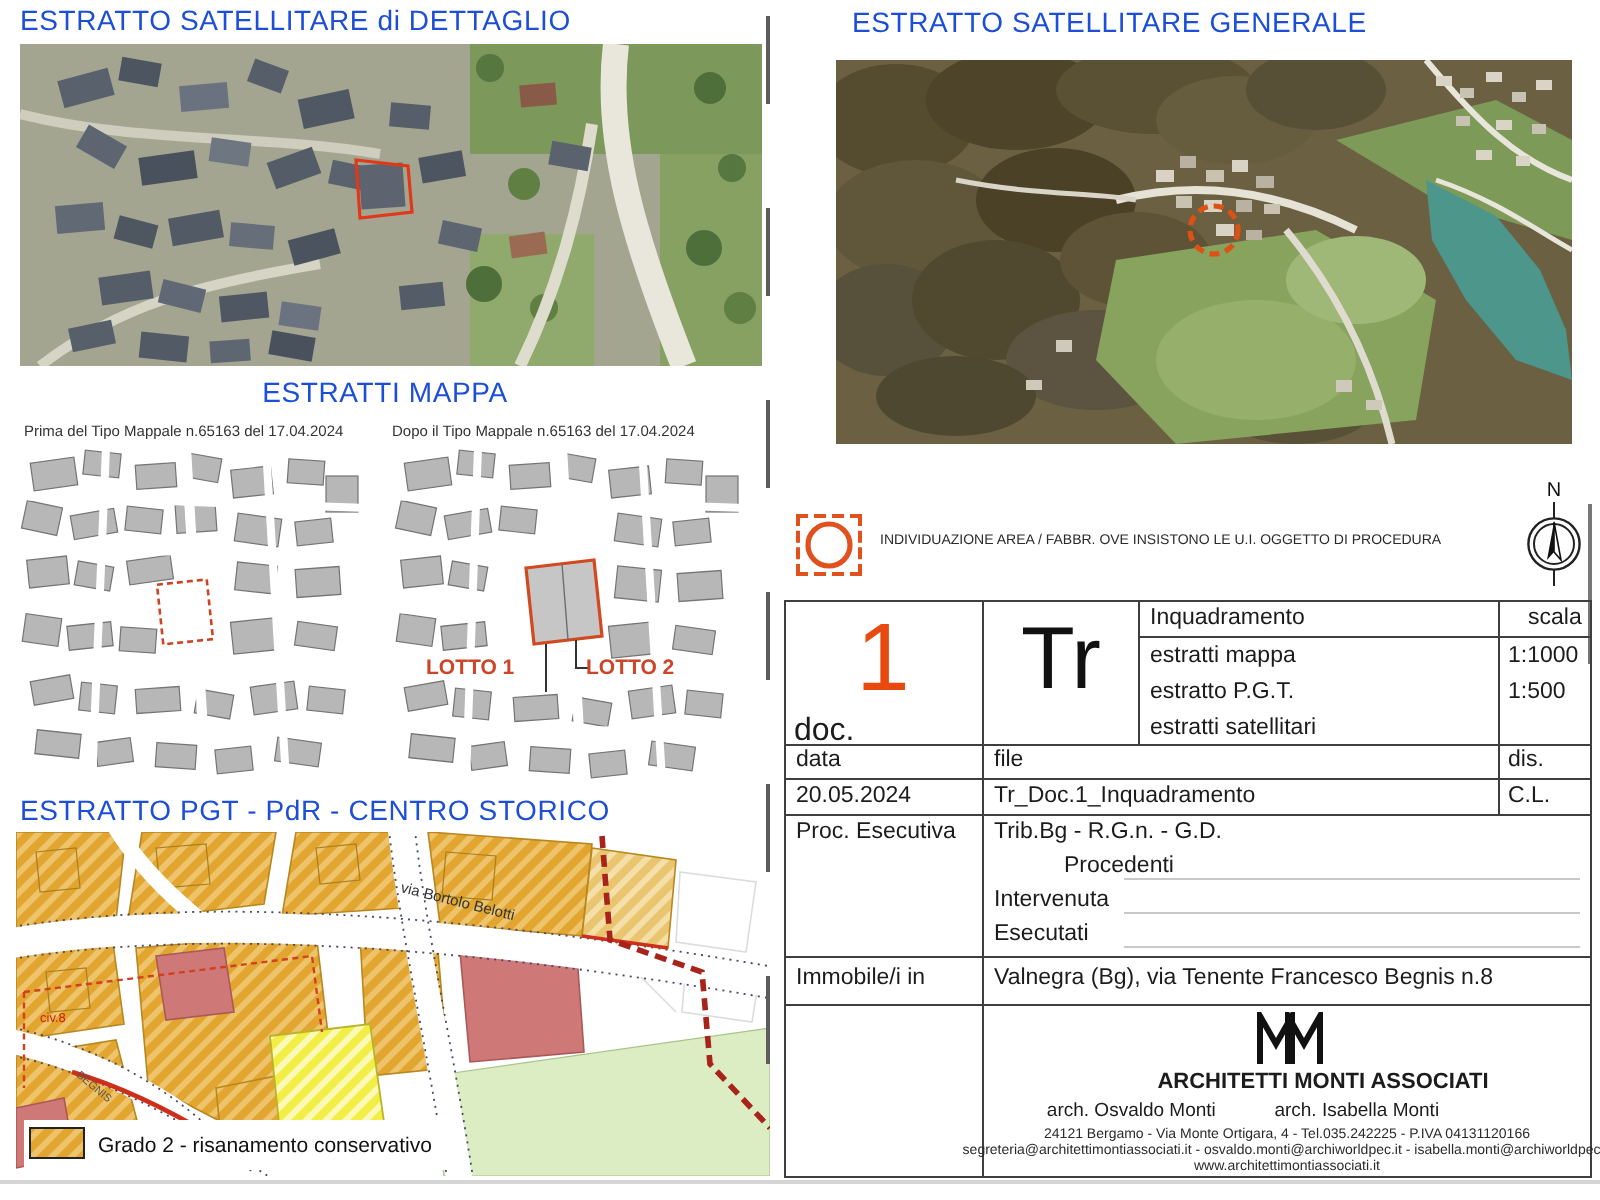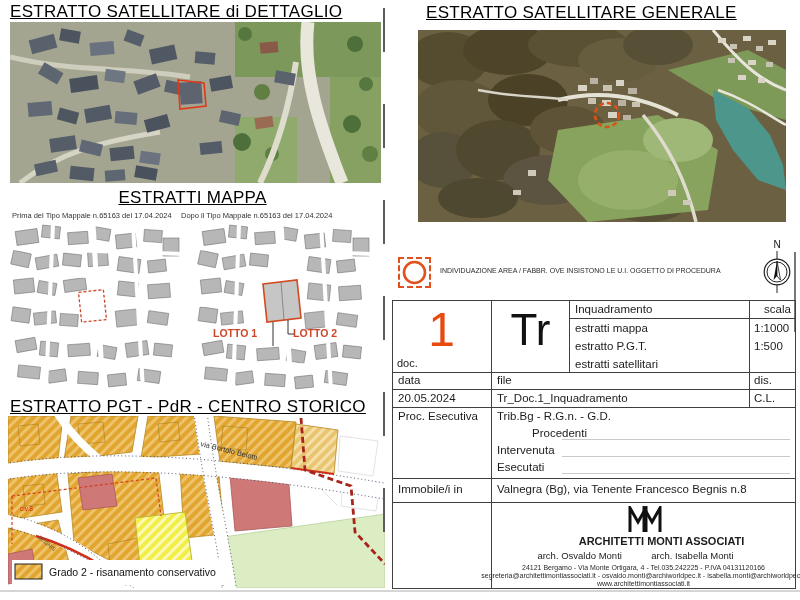--- a/index.html
+++ b/index.html
@@ -1,19 +1,19 @@
 <!DOCTYPE html>
 <html><head>
 <meta charset="utf-8">
 <style>
   html,body{margin:0;padding:0;background:#fff;}
   .page{position:relative;width:800px;height:600px;background:#ffffff;overflow:hidden;
         font-family:"Liberation Sans",sans-serif;color:#1c1c1c;}
   .tx{position:absolute;white-space:nowrap;font-family:"Liberation Sans",sans-serif;color:#1c1c1c;}
-  .title{font-size:17px;letter-spacing:.3px;color:#000000;text-decoration:underline;}
+  .title{font-size:14px;letter-spacing:.3px;color:#1d4ed8;}
   .cap{font-size:7.5px;color:#333;}
   .cell{font-size:11.5px;}
   .small7{font-size:7px;color:#2a2a2a;}
   .ln{position:absolute;background:#3f3f3f;}
   .faint{position:absolute;background:#c9c9c9;}
   .absvg{position:absolute;display:block;}
   .markerbox{position:absolute;border:2px dashed #e0511d;box-sizing:border-box;background:#fff;}
   .foldline{position:absolute;width:1.5px;
     background:repeating-linear-gradient(180deg,#5c5c5c 0 44px,transparent 44px 96px);}
   .tbl-outer{position:absolute;border:1.2px solid #3f3f3f;box-sizing:border-box;background:transparent;}
@@ -78,21 +78,21 @@
       <rect x="250" y="20" width="18" height="11" fill="#8a5a48" transform="rotate(-5 259 25)"></rect>
       <rect x="265" y="50" width="20" height="12" fill="#5a626e" transform="rotate(10 275 56)"></rect>
       <rect x="245" y="95" width="18" height="11" fill="#9b6a52" transform="rotate(-8 254 100)"></rect>
       <rect x="170" y="60" width="22" height="22" fill="#5d6470" transform="rotate(-4 181 71)"></rect>
     </g>
     <polygon points="168,58 194,61 196,84 170,87" fill="none" stroke="#e03818" stroke-width="1.6"></polygon>
   </svg>
 
   <div class="tx title" style="left:0;top:188px;width:385px;text-align:center;">ESTRATTI MAPPA</div>
   <div class="tx cap" style="left:12px;top:211px;">Prima del Tipo Mappale n.65163 del 17.04.2024</div>
-  <div class="tx cap" style="left:181px;top:211px;">Dopo il Tipo Mappale n.65163 del 17.04.2024</div>
+  <div class="tx cap" style="left:196px;top:211px;">Dopo il Tipo Mappale n.65163 del 17.04.2024</div>
 
   <svg class="absvg" style="left:8px;top:224px;" width="176" height="166" viewBox="0 0 176 166">
     <rect width="176" height="166" fill="#ffffff"></rect>
     <g fill="#b7b7b7" stroke="#747474" stroke-width="0.6">
       <rect x="8" y="6" width="22" height="14" transform="rotate(-8 19 13)"></rect>
         <rect x="34" y="2" width="18" height="12" transform="rotate(6 43 8)"></rect>
       <rect x="60" y="8" width="20" height="12" transform="rotate(-4 70 14)"></rect>
         <rect x="86" y="4" width="16" height="12" transform="rotate(10 94 10)"></rect>
       <rect x="108" y="10" width="20" height="14" transform="rotate(-6 118 17)"></rect>
         <rect x="136" y="6" width="18" height="12" transform="rotate(4 145 12)"></rect>
@@ -363,21 +363,21 @@
   <div class="ln" style="left:749px;top:300px;width:1px;height:107px;"></div>
 
   <div class="ln" style="left:569px;top:318px;width:227px;height:1px;"></div>
   <div class="ln" style="left:392px;top:372px;width:404px;height:1px;"></div>
   <div class="ln" style="left:392px;top:389px;width:404px;height:1px;"></div>
   <div class="ln" style="left:392px;top:407px;width:404px;height:1px;"></div>
   <div class="ln" style="left:392px;top:478px;width:404px;height:1px;"></div>
   <div class="ln" style="left:392px;top:502px;width:404px;height:1px;"></div>
 
   <div class="tx" style="left:392px;top:302px;width:99px;text-align:center;font-size:48px;color:#e8490f;">1</div>
-  <div class="tx" style="left:397px;top:357px;font-size:11px;">doc.</div>
+  <div class="tx" style="left:397px;top:357px;font-size:16px;">doc.</div>
   <div class="tx" style="left:492px;top:305px;width:77px;text-align:center;font-size:44px;color:#111;">Tr</div>
   <div class="tx cell" style="left:575px;top:303px;">Inquadramento</div>
   <div class="tx cell" style="left:575px;top:322px;">estratti mappa</div>
   <div class="tx cell" style="left:575px;top:340px;">estratto P.G.T.</div>
   <div class="tx cell" style="left:575px;top:358px;">estratti satellitari</div>
   <div class="tx cell" style="left:764px;top:303px;">scala</div>
   <div class="tx cell" style="left:754px;top:322px;">1:1000</div>
   <div class="tx cell" style="left:754px;top:340px;">1:500</div>
 
   <div class="tx cell" style="left:398px;top:374px;">data</div>
@@ -398,21 +398,21 @@
   <div class="faint" style="left:562px;top:473px;width:228px;height:1px;"></div>
 
   <div class="tx cell" style="left:398px;top:483px;">Immobile/i in</div>
   <div class="tx cell" style="left:497px;top:483px;">Valnegra (Bg), via Tenente Francesco Begnis n.8</div>
 
   <svg class="absvg" style="left:628px;top:506px;" width="34" height="26" viewBox="0 0 34 26">
     <path d="M2,26 V2 L10,16 L18,2 V26" stroke="#111" fill="none" stroke-width="3"></path>
     <path d="M16,26 V2 L24,16 L32,2 V26" stroke="#111" fill="none" stroke-width="3"></path>
   </svg>
   <div class="tx" style="left:491px;top:535px;width:317px;text-align:center;font-size:11px;font-weight:bold;padding-left:12px;">ARCHITETTI MONTI ASSOCIATI</div>
-  <div style="position:absolute;left:483px;top:550px;width:305px;text-align:center;font-size:9.5px;font-family:'Liberation Sans',sans-serif;color:#1c1c1c;">
+  <div style="position:absolute;left:469px;top:550px;width:305px;text-align:center;font-size:9.5px;font-family:'Liberation Sans',sans-serif;color:#1c1c1c;">
     <span>arch. Osvaldo Monti</span>
     <span style="display:inline-block;width:24px;"></span>
     <span>arch. Isabella Monti</span>
   </div>
   <div class="tx small7" style="left:491px;top:564px;width:305px;text-align:center;">24121 Bergamo - Via Monte Ortigara, 4 - Tel.035.242225 - P.IVA 04131120166</div>
   <div class="tx small7" style="left:481px;top:572px;width:325px;text-align:center;">segreteria@architettimontiassociati.it - osvaldo.monti@archiworldpec.it - isabella.monti@archiworldpec.it</div>
   <div class="tx small7" style="left:491px;top:580px;width:305px;text-align:center;">www.architettimontiassociati.it</div>
 
 
   <div style="position:absolute;left:0;top:590px;width:800px;height:1.5px;background:#d5d5d5;"></div>

